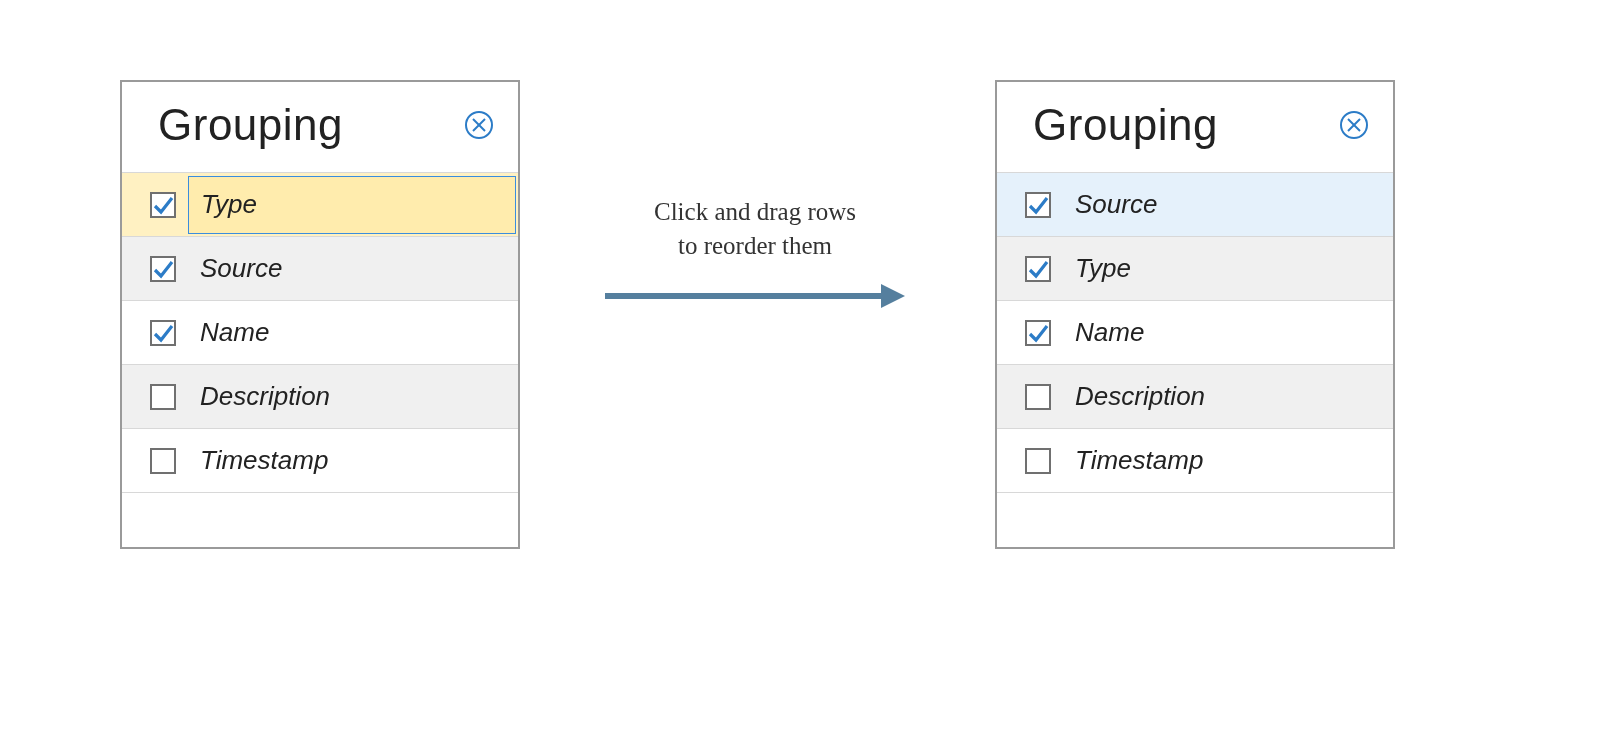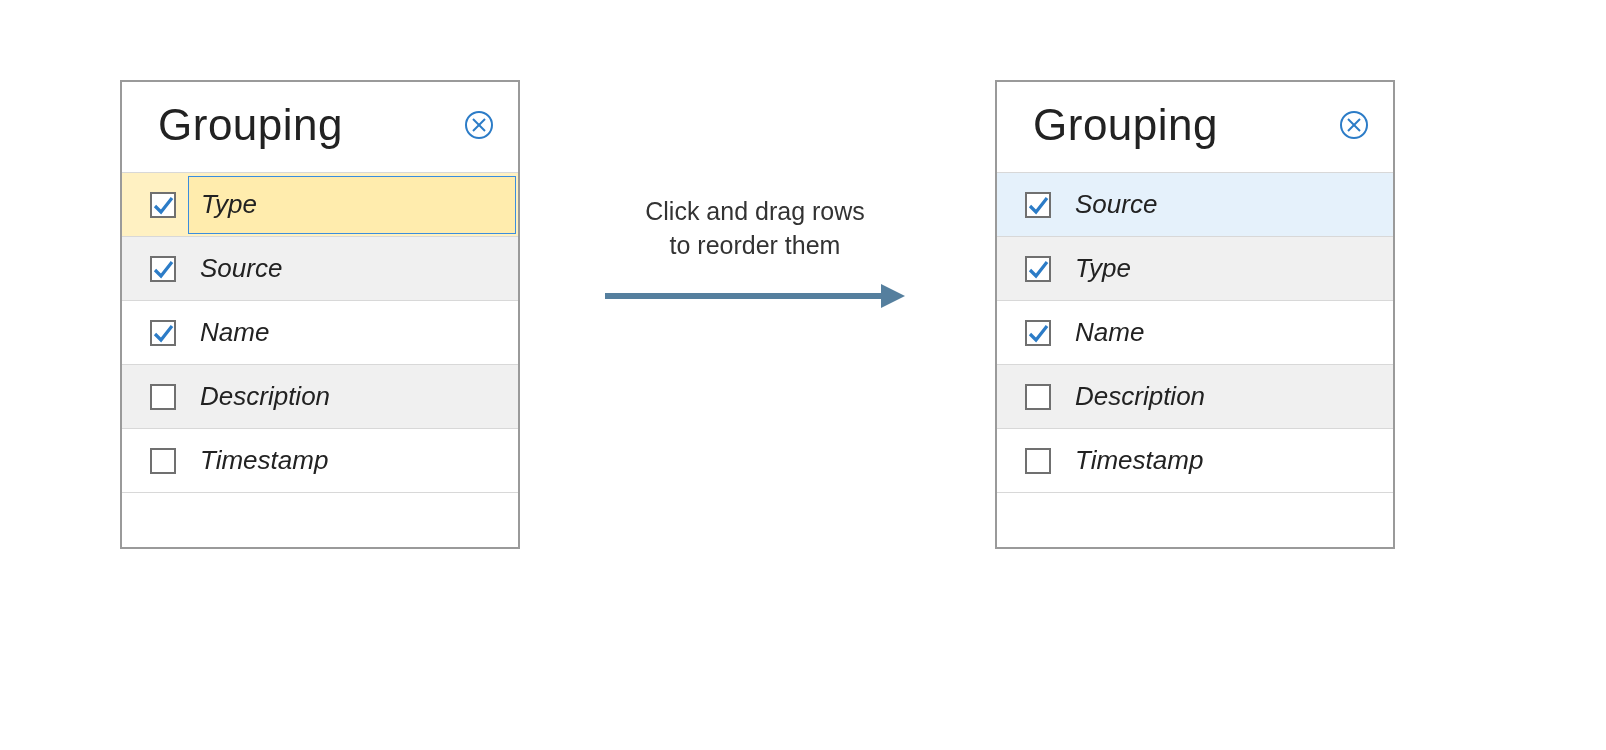--- a/index.html
+++ b/index.html
@@ -99,20 +99,21 @@
     left: 545px;
     top: 195px;
     width: 340px;
     text-align: center;
   }
   .instruction-text {
     font-size: 25px;
     line-height: 1.35;
     color: #333;
     white-space: pre-line;
+    font-family: Liberation Serif, serif;
   }
   .arrow {
     margin: 18px auto 0 auto;
     width: 300px;
     height: 30px;
   }
 </style>
 </head>
 <body>
 

